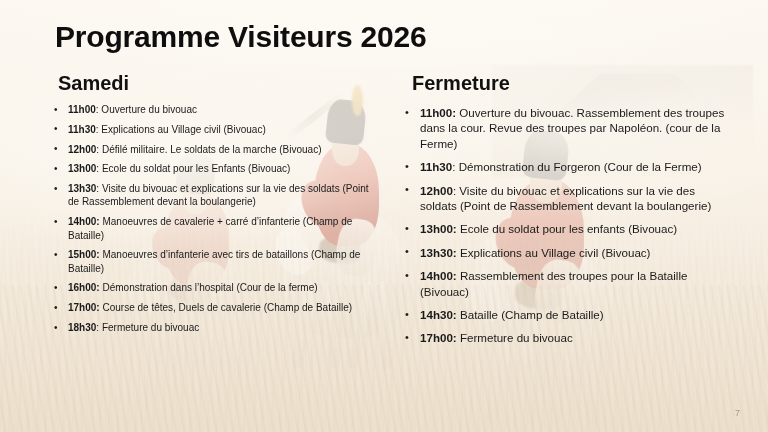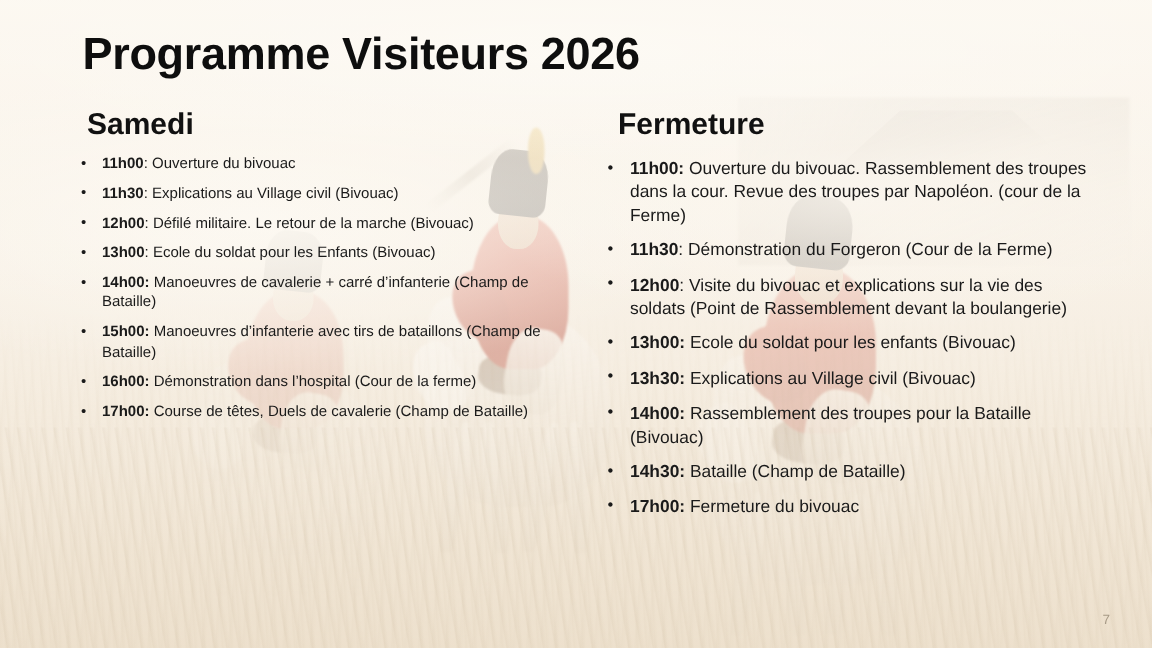--- a/index.html
+++ b/index.html
@@ -354,26 +354,28 @@
 
   <div class="content">
 
     <div class="slide-title">Programme Visiteurs 2026</div>
 
     <div class="col col-left">
       <div class="day-heading">Samedi</div>
       <ul class="agenda">
           <li><span class="t">11h00</span><span>:</span><span> Ouverture du bivouac</span></li>
           <li><span class="t">11h30</span><span>:</span><span> Explications au Village civil (Bivouac)</span></li>
-          <li><span class="t">12h00</span><span>:</span><span> Défilé militaire. Le retour de la marche (Bivouac)</span></li>
+          <li><span class="t">12h00</span><span>:</span><span> Défilé militaire. Le soldats de la marche (Bivouac)</span></li>
           <li><span class="t">13h00</span><span>:</span><span> Ecole du soldat pour les Enfants (Bivouac)</span></li>
+          <li><span class="t">13h30</span><span>:</span><span> Visite du bivouac et explications sur la vie des soldats (Point de Rassemblement devant la boulangerie)</span></li>
           <li><span class="t">14h00:</span><span></span><span> Manoeuvres de cavalerie + carré d’infanterie (Champ de Bataille)</span></li>
           <li><span class="t">15h00:</span><span></span><span> Manoeuvres d’infanterie avec tirs de bataillons (Champ de Bataille)</span></li>
           <li><span class="t">16h00:</span><span></span><span> Démonstration dans l’hospital (Cour de la ferme)</span></li>
           <li><span class="t">17h00:</span><span></span><span> Course de têtes, Duels de cavalerie (Champ de Bataille)</span></li>
+          <li><span class="t">18h30</span><span>:</span><span> Fermeture du bivouac</span></li>
         </ul>
     </div>
 
     <div class="col col-right">
       <div class="day-heading">Fermeture</div>
       <ul class="agenda">
           <li><span class="t">11h00:</span><span></span><span> Ouverture du bivouac. Rassemblement des troupes dans la cour. Revue des troupes par Napoléon. (cour de la Ferme)</span></li>
           <li><span class="t">11h30</span><span>:</span><span> Démonstration du Forgeron (Cour de la Ferme)</span></li>
           <li><span class="t">12h00</span><span>:</span><span> Visite du bivouac et explications sur la vie des soldats (Point de Rassemblement devant la boulangerie)</span></li>
           <li><span class="t">13h00:</span><span></span><span> Ecole du soldat pour les enfants (Bivouac)</span></li>

